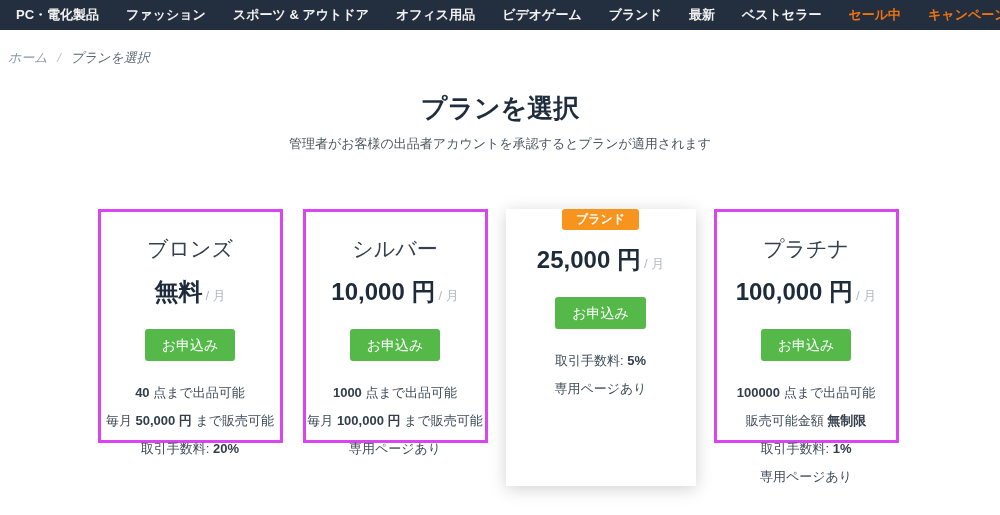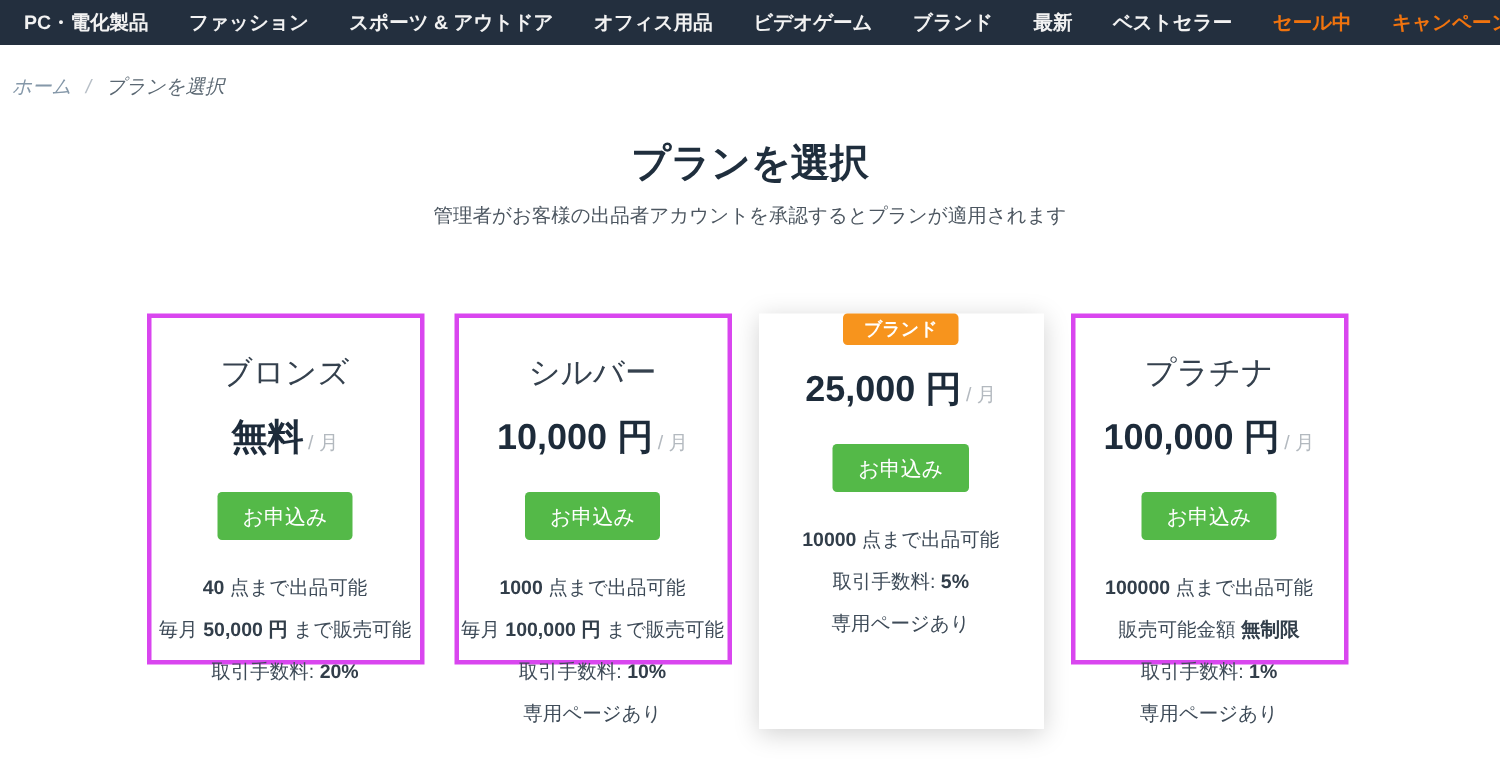--- a/index.html
+++ b/index.html
@@ -130,33 +130,31 @@
   <div class="card">
     
     <div class="card-title">シルバー</div>
     <div class="price-row">
       <span class="amount">10,000 円</span><span class="period">/ 月</span>
     </div>
     <button class="apply-btn">お申込み</button>
     <div class="features">
         <div class="feature-line"><span></span><strong>1000</strong><span> 点まで出品可能</span></div>
         <div class="feature-line"><span>毎月 </span><strong>100,000 円</strong><span> まで販売可能</span></div>
-        <div class="feature-line"><span>取引手数料: </span><strong>10%</strong><span></span></div>
         <div class="feature-line"><span>専用ページあり</span><strong></strong><span></span></div>
       </div>
   </div>
 
   <div class="card recommended">
     <div class="badge">ブランド</div>
     <div class="price-row">
       <span class="amount">25,000 円</span><span class="period">/ 月</span>
     </div>
     <button class="apply-btn">お申込み</button>
     <div class="features">
-        <div class="feature-line"><span></span><strong>10000</strong><span> 点まで出品可能</span></div>
         <div class="feature-line"><span>取引手数料: </span><strong>5%</strong><span></span></div>
         <div class="feature-line"><span>専用ページあり</span><strong></strong><span></span></div>
       </div>
   </div>
 
   <div class="card">
     
     <div class="card-title">プラチナ</div>
     <div class="price-row">
       <span class="amount">100,000 円</span><span class="period">/ 月</span>

